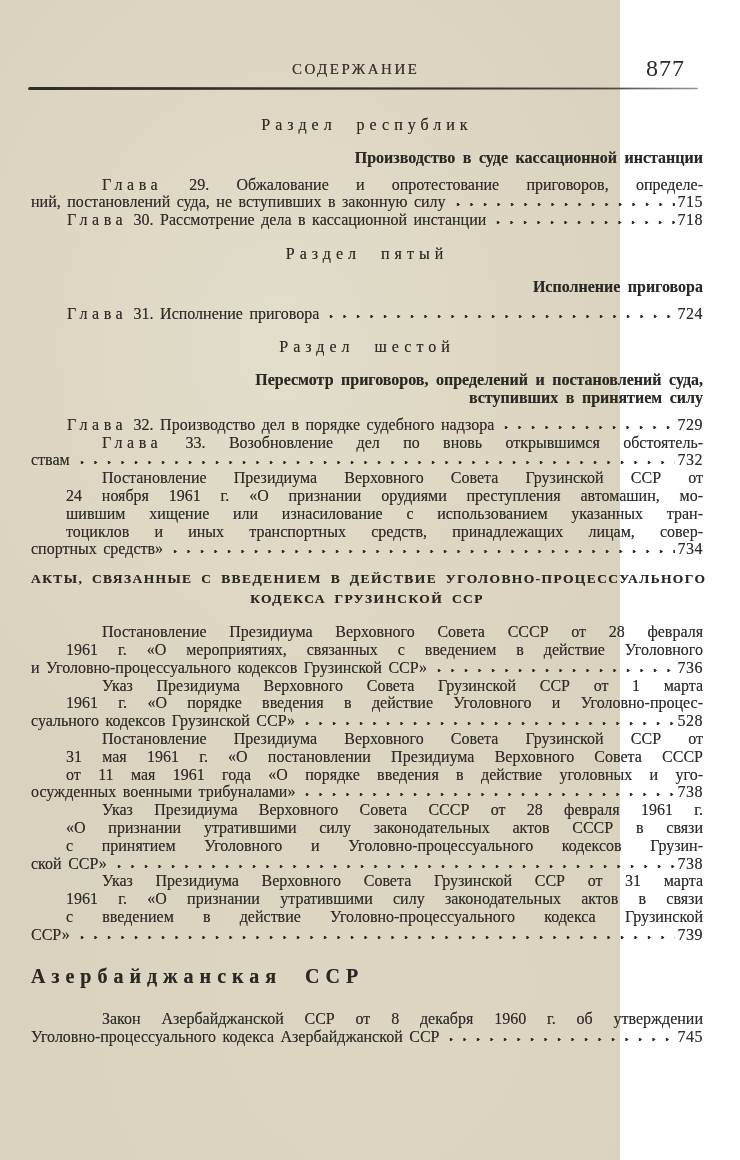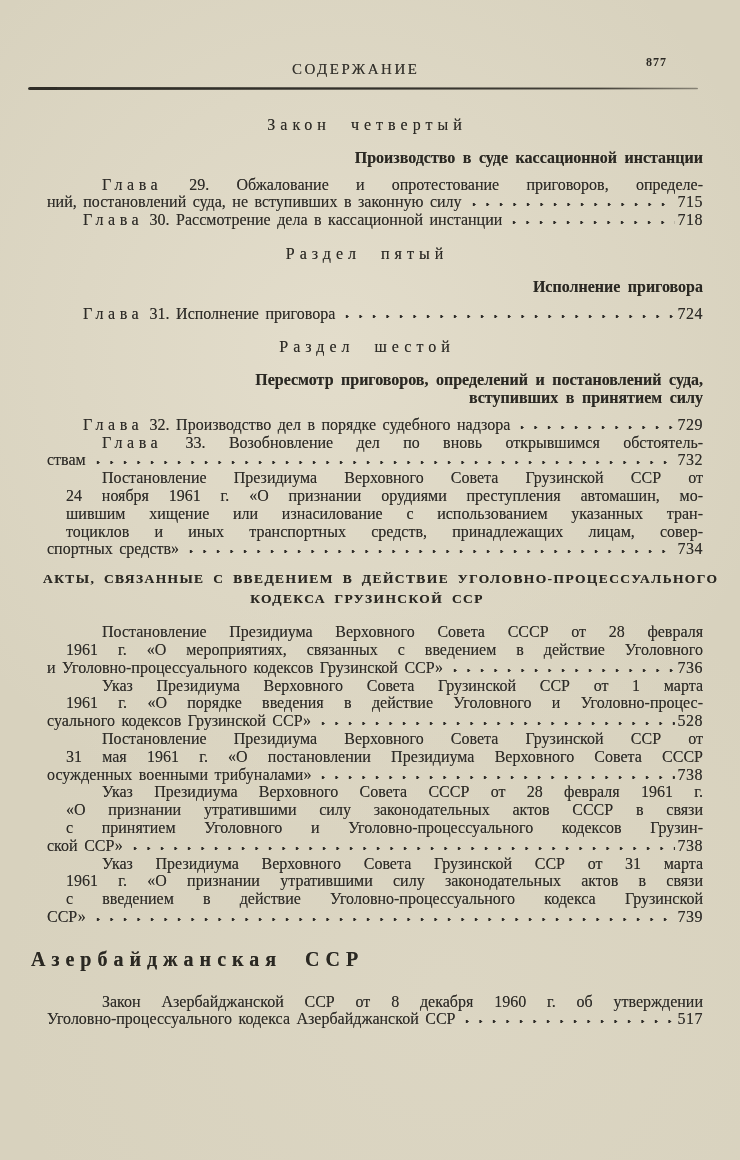--- a/index.html
+++ b/index.html
@@ -1,87 +1,87 @@
 <!DOCTYPE html>
 <html><head>
 <meta charset="utf-8">
 <style>
   html,body{margin:0;padding:0;}
   body{
     width:740px;height:1160px;overflow:hidden;
     font-family:"Liberation Serif","DejaVu Serif",serif;
   }
   .paper{
-    position:relative;width:740px;height:1160px;
+    position:relative;width:620px;height:1160px;
     background-color:#d8d2be;
     background-image:
       radial-gradient(ellipse 90% 60% at 45% 30%, rgba(236,230,214,0.55), rgba(236,230,214,0) 70%),
       radial-gradient(ellipse 80% 50% at 60% 85%, rgba(224,218,200,0.5), rgba(224,218,200,0) 75%),
       radial-gradient(ellipse 120% 120% at 50% 50%, rgba(0,0,0,0) 62%, rgba(120,110,85,0.16) 100%);
     color:#2e2c28;
   }
   .running-title{
     position:absolute;top:61px;left:292px;
     font-size:15px;letter-spacing:2.5px;color:#34322c;
     text-shadow:0 0 0.5px rgba(46,44,40,.6);
   }
   .folio{
     position:absolute;top:55px;left:646px;
-    font-size:12px;font-weight:bold;letter-spacing:1px;color:#2b2924;
+    font-size:24px;font-weight:normal;letter-spacing:1px;color:#2b2924;
   }
   .head-rule{
     position:absolute;top:87px;left:28px;width:670px;height:3px;
     background:linear-gradient(to right,#2f2d27,#33312b 55%,#45423a 85%,rgba(69,66,58,.55));
     border-radius:2px/1.5px;
     clip-path:polygon(0 0,100% 28%,100% 72%,0 100%);
   }
   .content{
     position:absolute;top:100px;left:31px;width:672px;
     font-size:16px;line-height:17.8px;
     text-shadow:0 0 0.5px rgba(46,44,40,.55);
   }
   .razdel{
     text-align:center;letter-spacing:5px;word-spacing:11px;
     margin:16px 0 15px;white-space:nowrap;color:#2d2b26;
   }
   .title{font-weight:bold;margin:0 0 9px;color:#2b2923;}
   .title .hline{text-align:right;word-spacing:3.5px;}
   .caps{
     font-weight:bold;font-size:13.5px;line-height:20px;
-    letter-spacing:1.4px;word-spacing:4px;margin:11px 12px 14px;color:#2b2923;
+    letter-spacing:1.4px;word-spacing:4px;margin:11px 0 14px;color:#2b2923;
   }
   .caps .hline{text-align:center;white-space:nowrap;}
   .big-heading{
     text-align:left;font-size:20px;font-weight:bold;
     letter-spacing:6px;word-spacing:12px;line-height:26px;
     margin:20px 0 21px;color:#2a2822;white-space:nowrap;
   }
   .entry{margin:0;}
   .line{word-spacing:2.5px;}
   .line.just{text-align:justify;text-align-last:justify;margin-left:35px;}
   .line.indent{padding-left:36px;}
   .line.last{display:flex;align-items:baseline;}
-  .ltext{white-space:nowrap;margin-left:16px;}
+  .ltext{white-space:nowrap;}
   .glava{letter-spacing:4.5px;}
   .leader{
     flex:1 1 auto;height:5px;min-width:14px;margin:0 3px 0 6px;
     background-image:radial-gradient(circle at 6px 2.5px,#2e2c28 1.35px,rgba(0,0,0,0) 1.45px);
     background-size:13.5px 5px;background-repeat:repeat-x;background-position:0 0;
   }
   .page{flex:0 0 auto;letter-spacing:0.5px;}
 </style>
 </head>
 <body>
 
 <div class="paper">
   <div class="running-title">СОДЕРЖАНИЕ</div>
   <div class="folio">877</div>
   <div class="head-rule"></div>
   <div class="content">
-      <div class="razdel">Закон четвертый</div>
+      <div class="razdel">Раздел республик</div>
       <div class="title">
         <div class="hline">Производство в суде кассационной инстанции</div>
       </div>
       <div class="entry">
         <div class="line just indent"><span class="glava">Глава</span> 29. Обжалование и опротестование приговоров, определе-</div>
         <div class="line last">
           <span class="ltext">ний, постановлений суда, не вступивших в законную силу</span>
           <span class="leader"></span>
           <span class="page">715</span>
         </div>
@@ -153,20 +153,21 @@
         <div class="line just">1961 г. «О порядке введения в действие Уголовного и Уголовно-процес-</div>
         <div class="line last">
           <span class="ltext">суального кодексов Грузинской ССР»</span>
           <span class="leader"></span>
           <span class="page">528</span>
         </div>
       </div>
       <div class="entry">
         <div class="line just indent">Постановление Президиума Верховного Совета Грузинской ССР от</div>
         <div class="line just">31 мая 1961 г. «О постановлении Президиума Верховного Совета СССР</div>
+        <div class="line just">от 11 мая 1961 года «О порядке введения в действие уголовных и уго-</div>
         <div class="line last">
           <span class="ltext">осужденных военными трибуналами»</span>
           <span class="leader"></span>
           <span class="page">738</span>
         </div>
       </div>
       <div class="entry">
         <div class="line just indent">Указ Президиума Верховного Совета СССР от 28 февраля 1961 г.</div>
         <div class="line just">«О признании утратившими силу законодательных актов СССР в связи</div>
         <div class="line just">с принятием Уголовного и Уголовно-процессуального кодексов Грузин-</div>
@@ -185,17 +186,17 @@
           <span class="leader"></span>
           <span class="page">739</span>
         </div>
       </div>
       <div class="big-heading">Азербайджанская ССР</div>
       <div class="entry">
         <div class="line just indent">Закон Азербайджанской ССР от 8 декабря 1960 г. об утверждении</div>
         <div class="line last">
           <span class="ltext">Уголовно-процессуального кодекса Азербайджанской ССР</span>
           <span class="leader"></span>
-          <span class="page">517</span>
+          <span class="page">745</span>
         </div>
       </div>
     </div>
 </div>
 
 </body></html>

